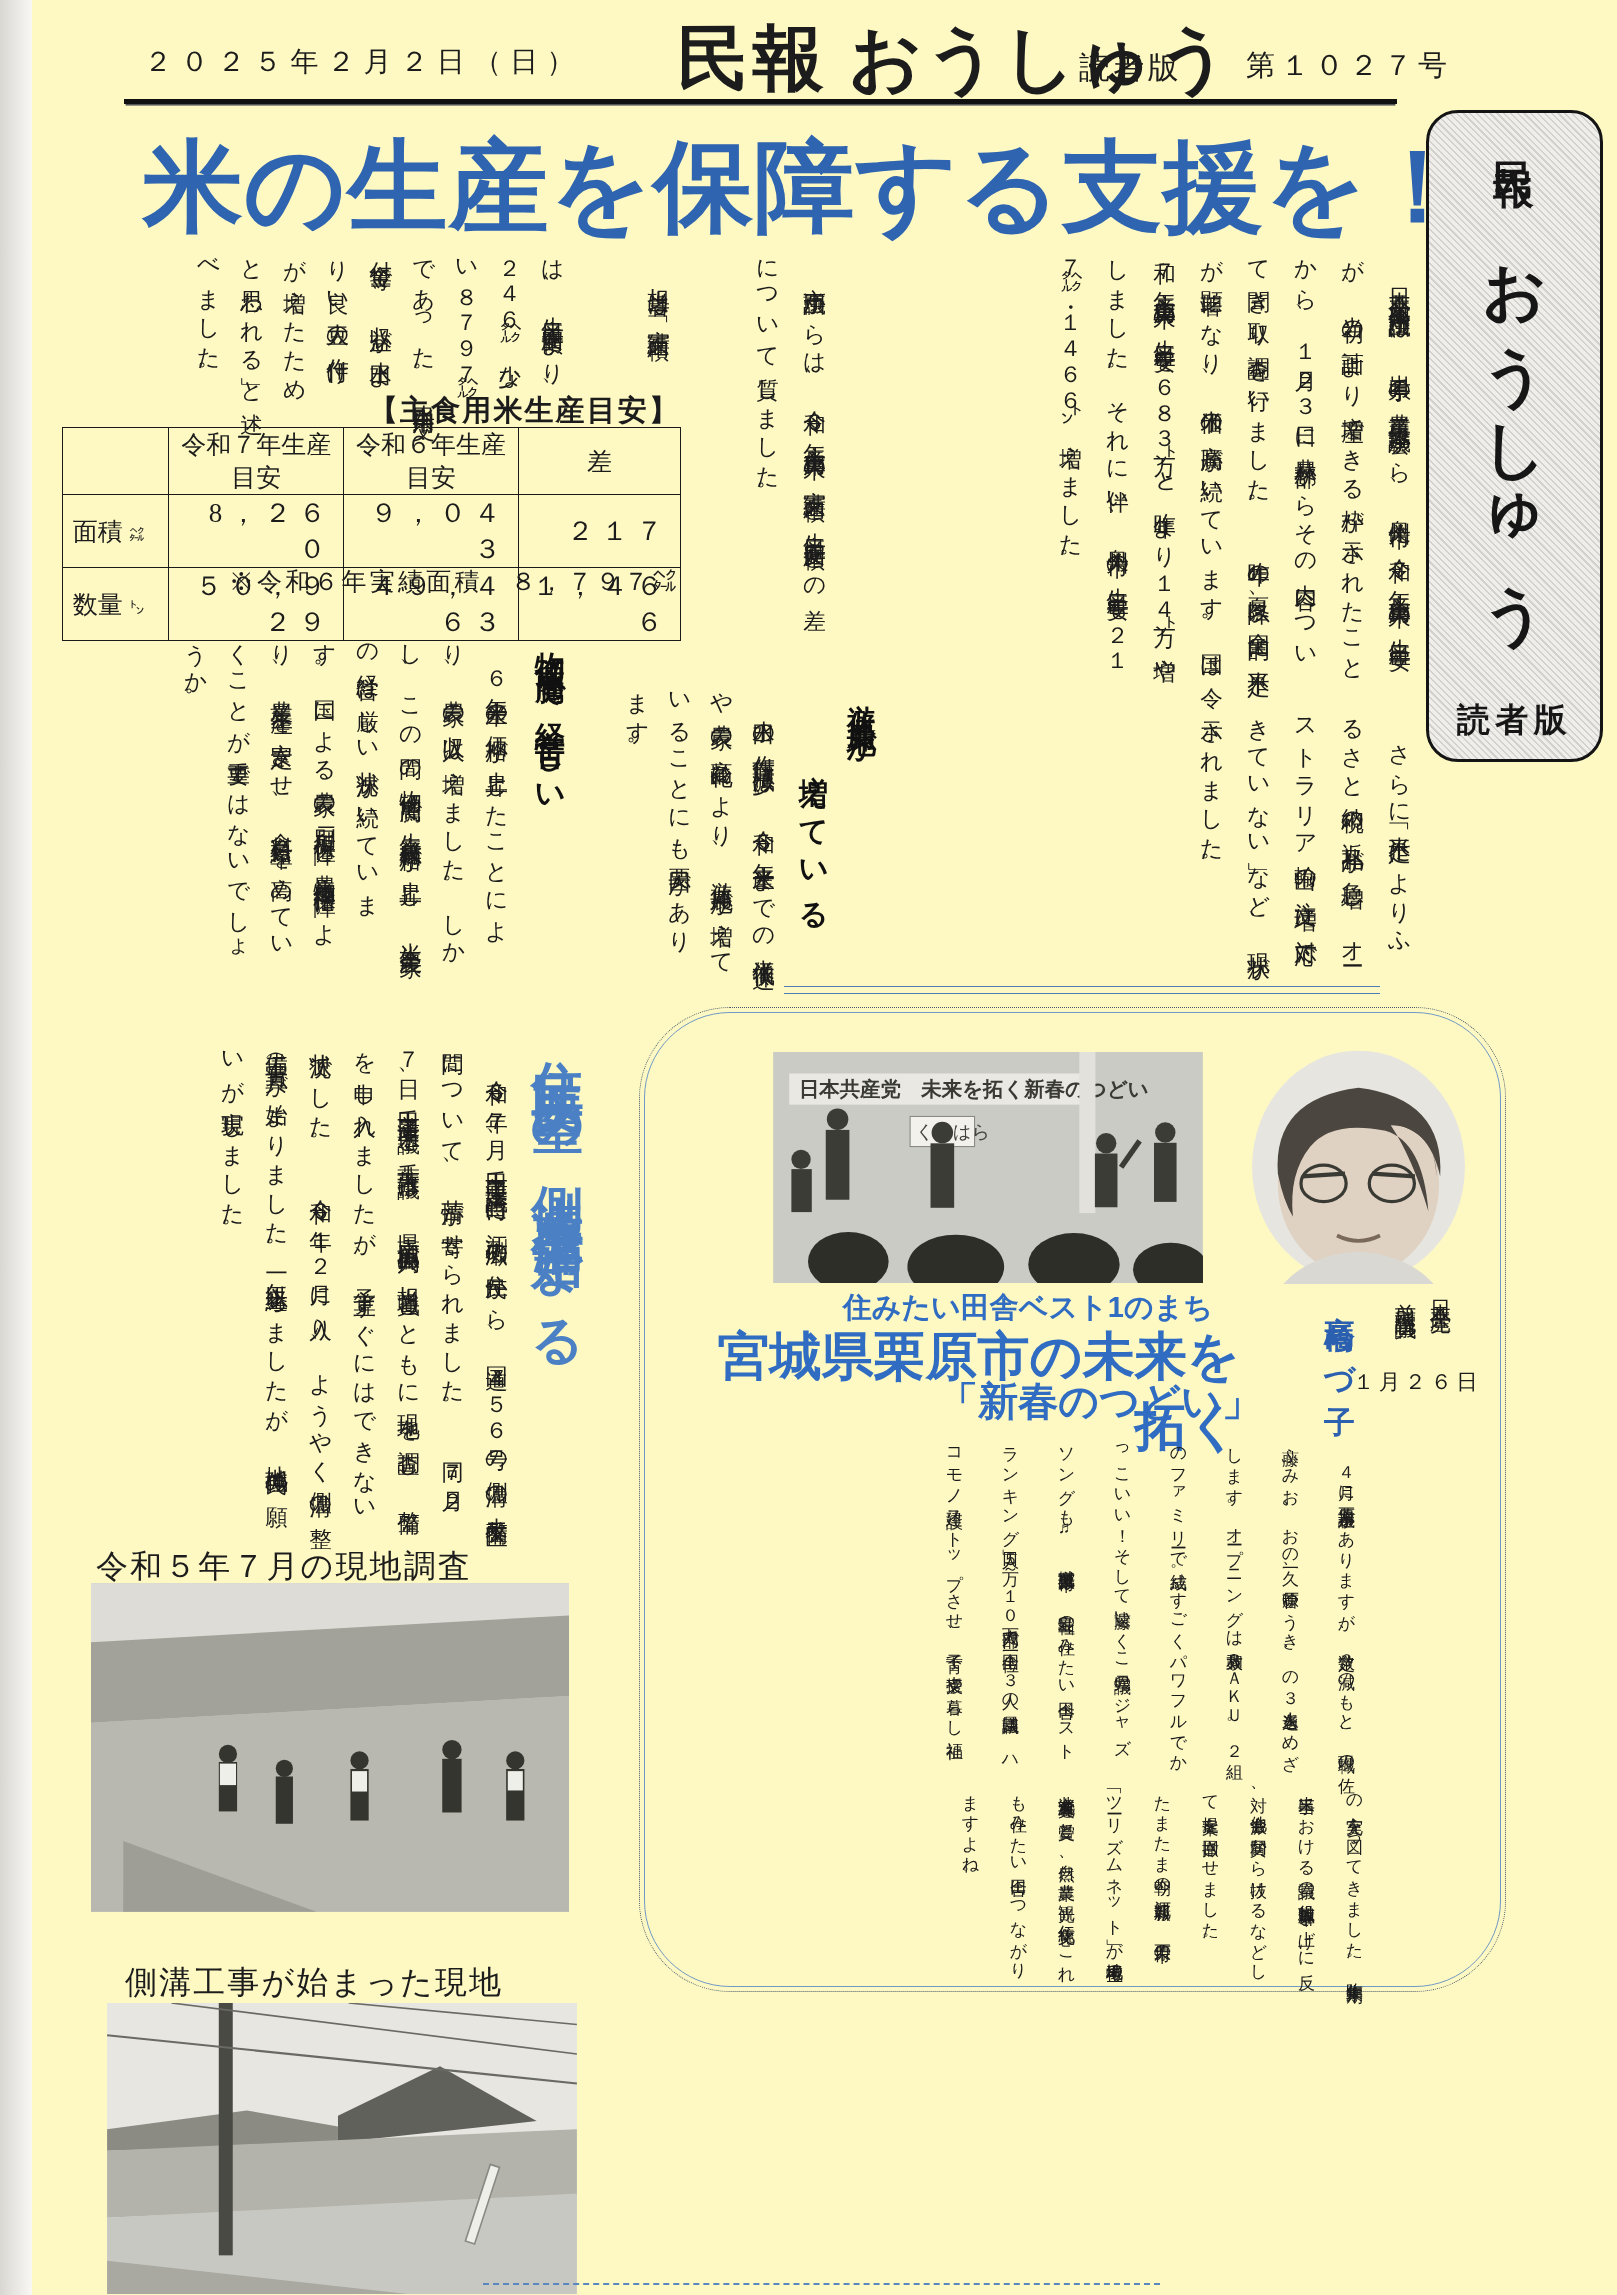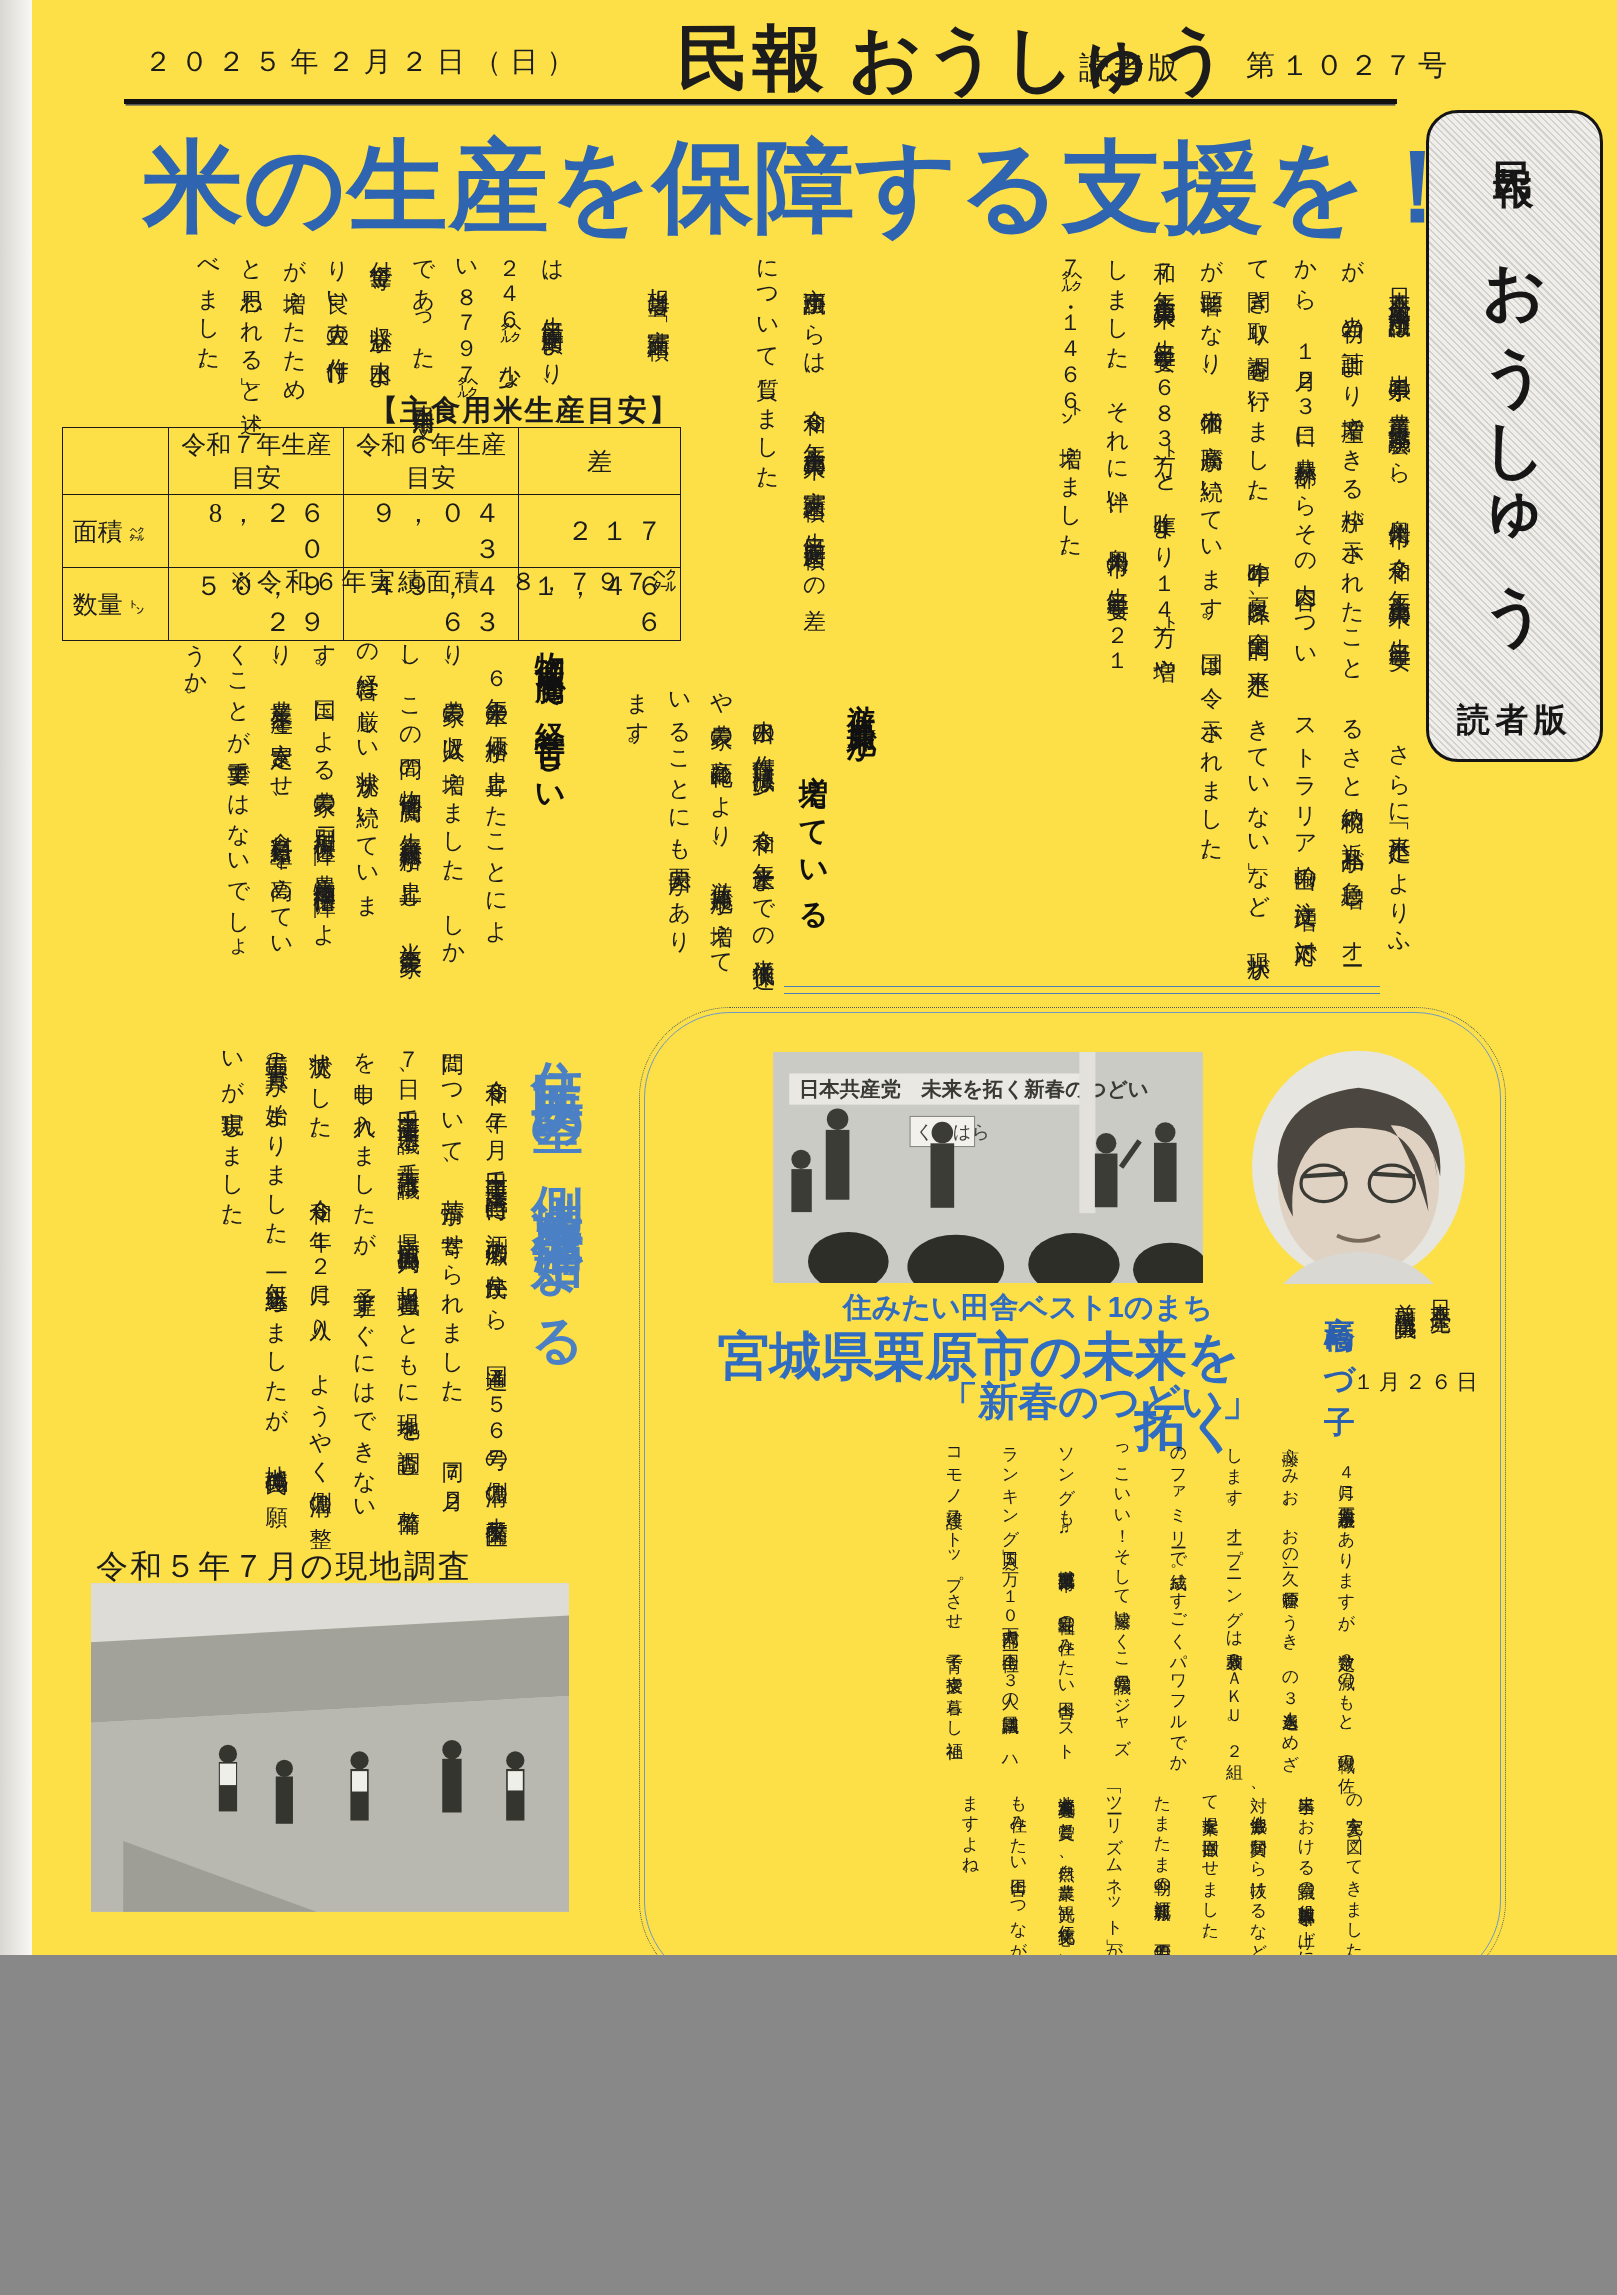--- a/index.html
+++ b/index.html
@@ -1,16 +1,16 @@
 <!DOCTYPE html>
 <html style="font-size:8.6px"><head>
 <meta charset="utf-8">
 <style>
   html,body{margin:0;padding:0;background:#888;}
-  .page{position:relative;width:1617px;height:1955px;background:#fde047;overflow:hidden;
+  .page{position:relative;width:1617px;height:2295px;background:#fef9c3;overflow:hidden;
         font-family:"Liberation Serif","DejaVu Serif",serif;color:#1c1c1c;}
   .edge{position:absolute;left:0;top:0;width:32px;height:100%;
         background:linear-gradient(to right,#d8d7d2,#f9f8f4);}
   .abs{position:absolute;}
   .v{writing-mode:vertical-rl;text-orientation:upright;}
   .body-v{font-size:22.6px;letter-spacing:3.2px;line-height:47px;}
   .sans{font-family:"Liberation Sans","DejaVu Sans",sans-serif;}
   .center{text-align:right;}
   .hatch{background:repeating-linear-gradient(45deg,#d2d1cc 0 1.6px,#efeeea 1.6px 4.8px);}
   

